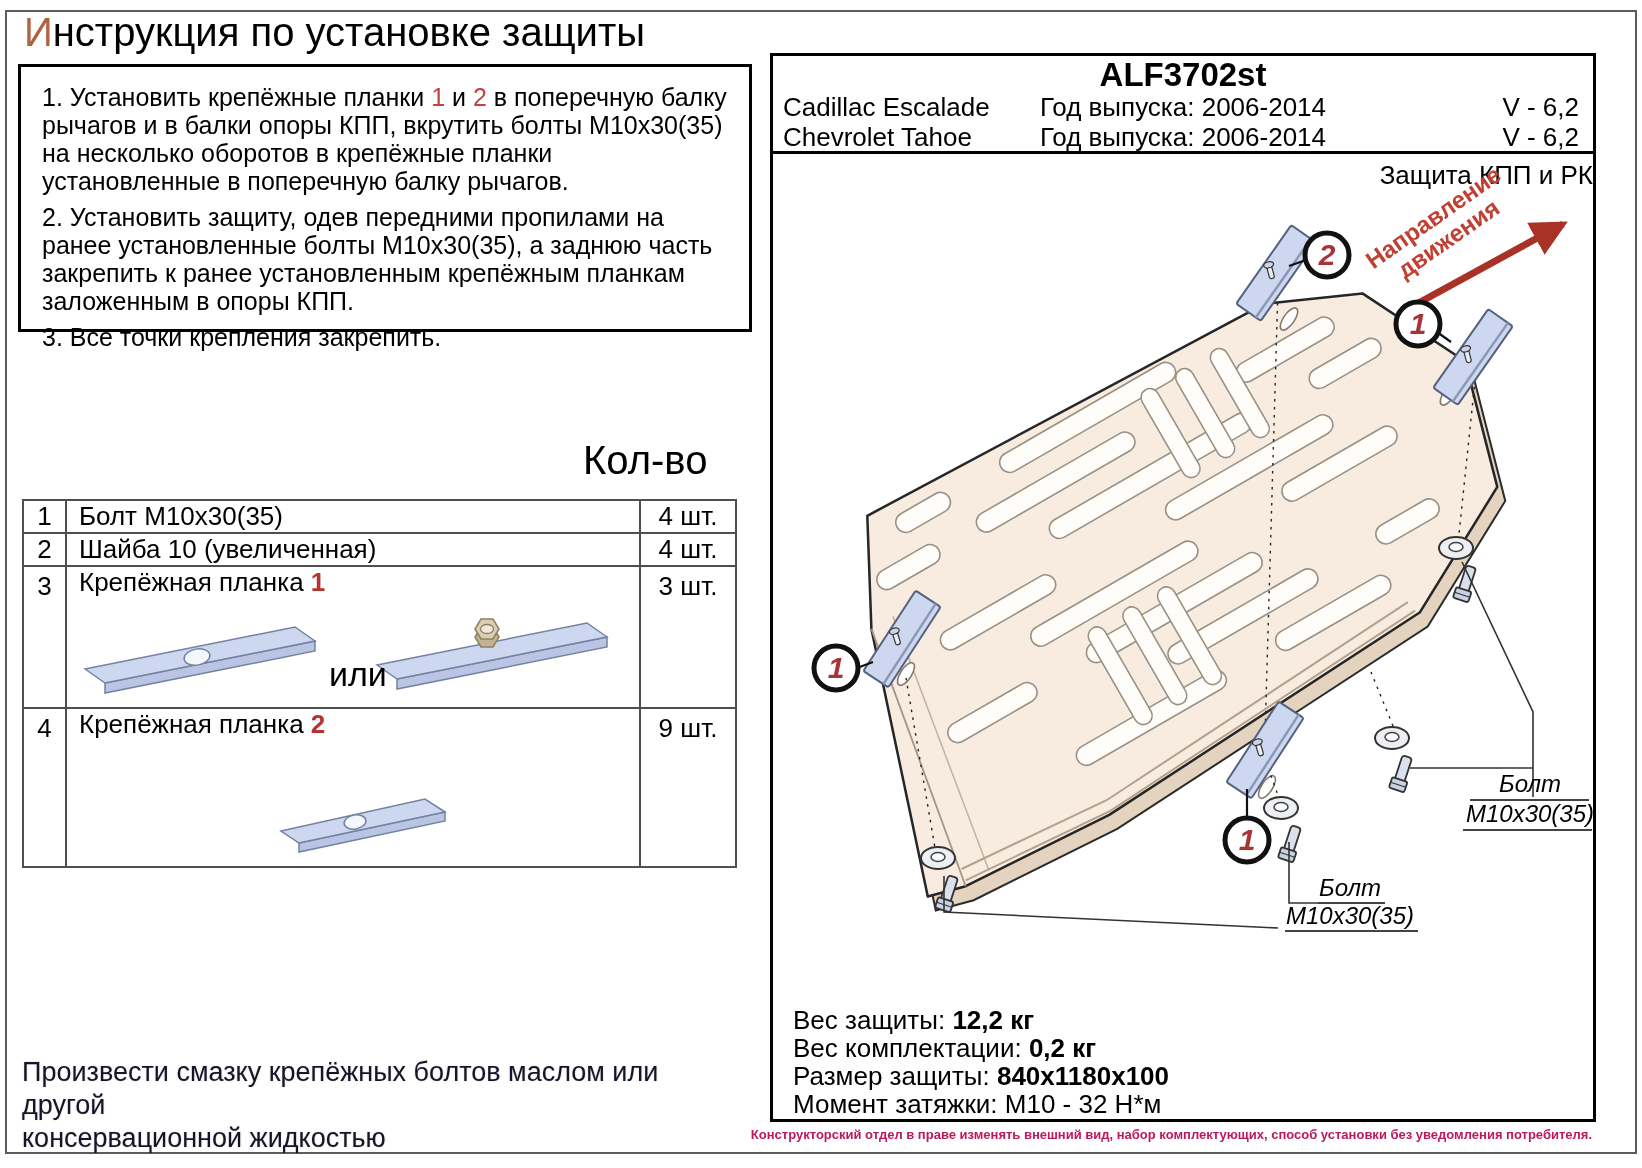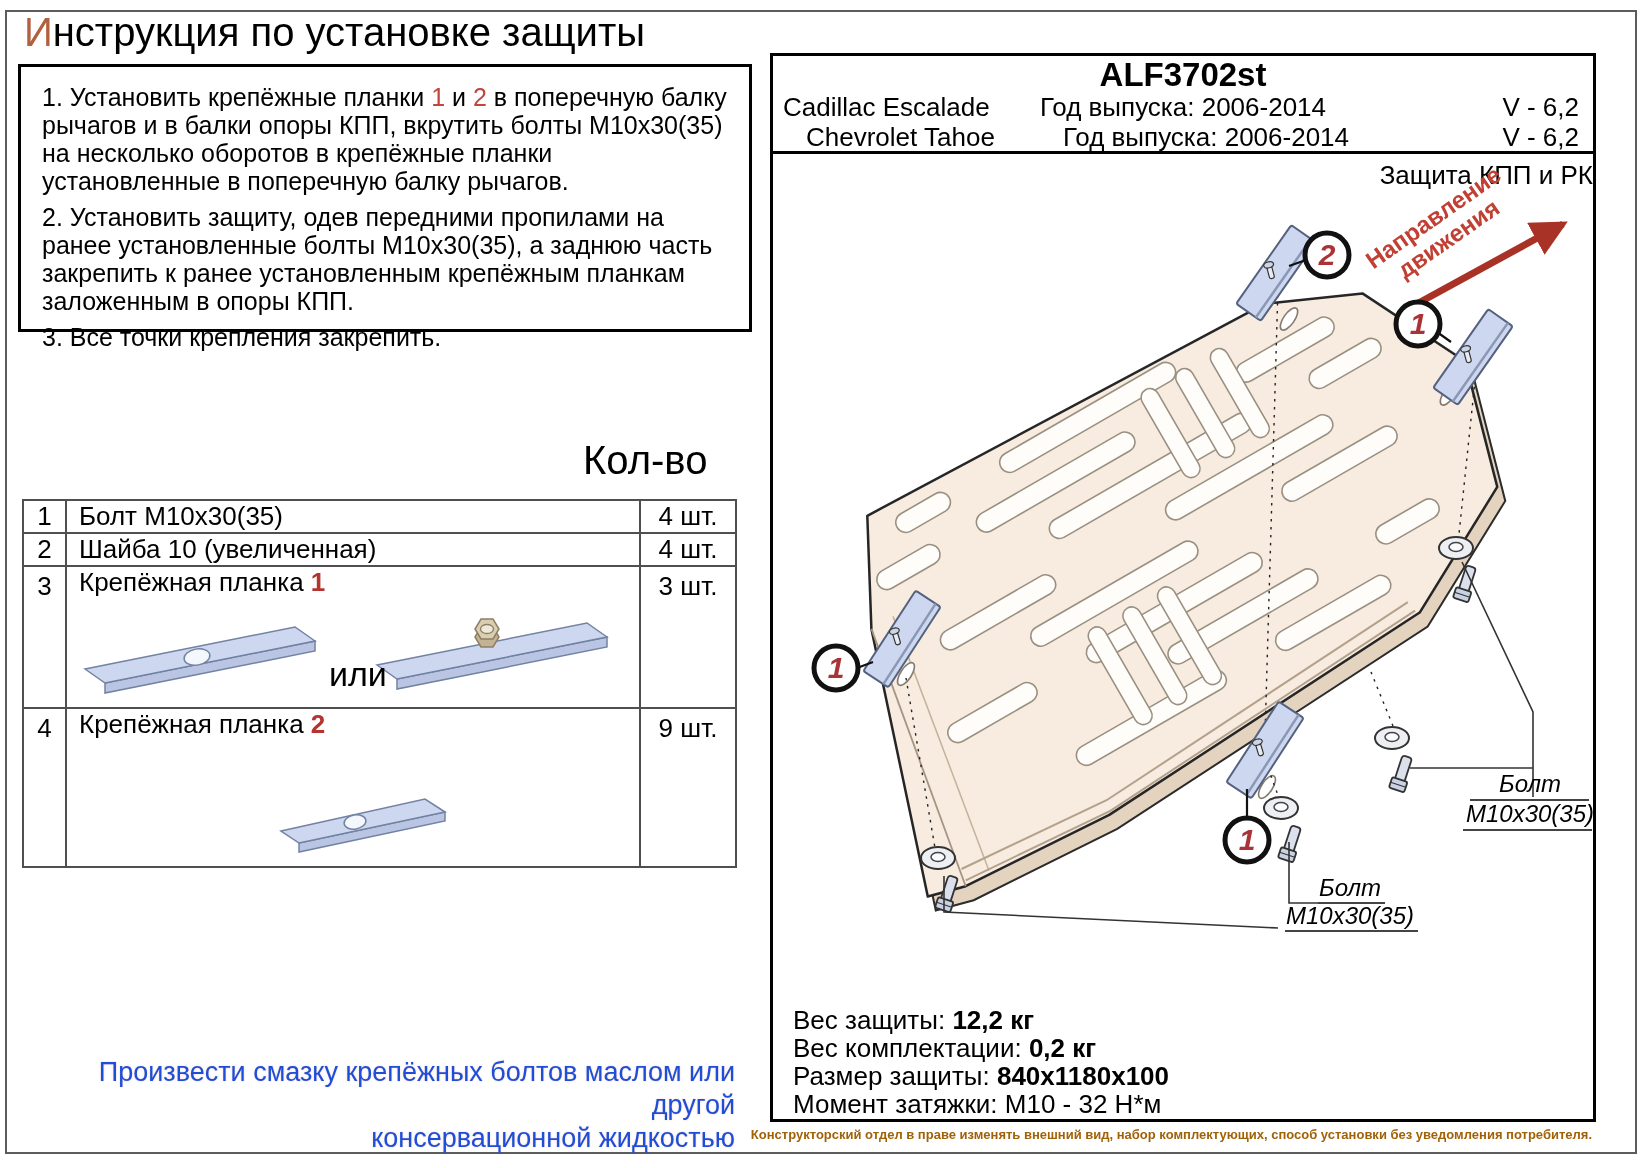--- a/index.html
+++ b/index.html
@@ -25,39 +25,39 @@
   td.num{text-align:center;}
   td.name{padding-left:12px;}
   td.qty{text-align:center;}
   tr.row-tall td{vertical-align:top;}
   tr.row-tall td.num,tr.row-tall td.qty{padding-top:4px;}
   tr.row-tall td.name{padding-top:0;position:relative;}
   .red-num{color:#b5342f;font-weight:bold;}
   .part-img{position:absolute;}
   .or-label{position:absolute;left:262px;top:88px;font-size:34px;text-align:right;}
   
-  .warning{position:absolute;left:22px;top:1056px;width:713px;text-align:right;
-           color:#1d4ed8;font-size:27px;line-height:33px;text-shadow:0 0 2px rgba(191,78,73,.30);}
+  .warning{position:absolute;left:22px;top:1056px;width:713px;text-align:left;
+           color:#0f172a;font-size:27px;line-height:33px;text-shadow:0 0 2px rgba(191,78,73,.30);}
   
   .panel{position:absolute;left:770px;top:53px;width:820px;height:1063px;border:3px solid #000;}
   .panel-code{position:absolute;left:0;top:0px;width:100%;text-align:center;
               font-size:33px;font-weight:bold;}
   .veh-model{position:absolute;left:10px;font-size:26px;white-space:nowrap;}
   .veh-years{position:absolute;left:0;width:100%;text-align:center;font-size:26px;}
   .veh-engine{position:absolute;right:14px;font-size:26px;white-space:nowrap;}
-  .vr1{top:36px;} .vr2{top:66px;margin-left:23px;}
+  .vr1{top:36px;} .vr2{top:66px;}
   .panel-hline{position:absolute;left:0;top:95px;width:100%;height:3px;background:#000;}
   .drawing-title{position:absolute;left:0;top:104px;width:100%;text-align:right;font-size:26px;}
   svg.drawing{position:absolute;left:0;top:100px;}
   svg text{font-family:"Liberation Sans", sans-serif;}
   
   .specs{position:absolute;left:12px;top:950px;font-size:26px;line-height:28px;white-space:nowrap;margin-left:8px;}
   .spec-val-b{font-weight:bold;}
   
-  .footer-note{position:absolute;right:50px;top:1127px;font-size:13px;font-weight:600;color:#a16207;}
+  .footer-note{position:absolute;right:50px;top:1127px;font-size:13px;font-weight:600;color:#be185d;}
 </style>
 </head>
 <body>
 
 <div class="page">
   <div class="page-border"></div>
 
   <div class="main-title"><span class="accent-letter">И</span><span>нструкция по установке защиты</span></div>
 
   <div class="instruction-box">

